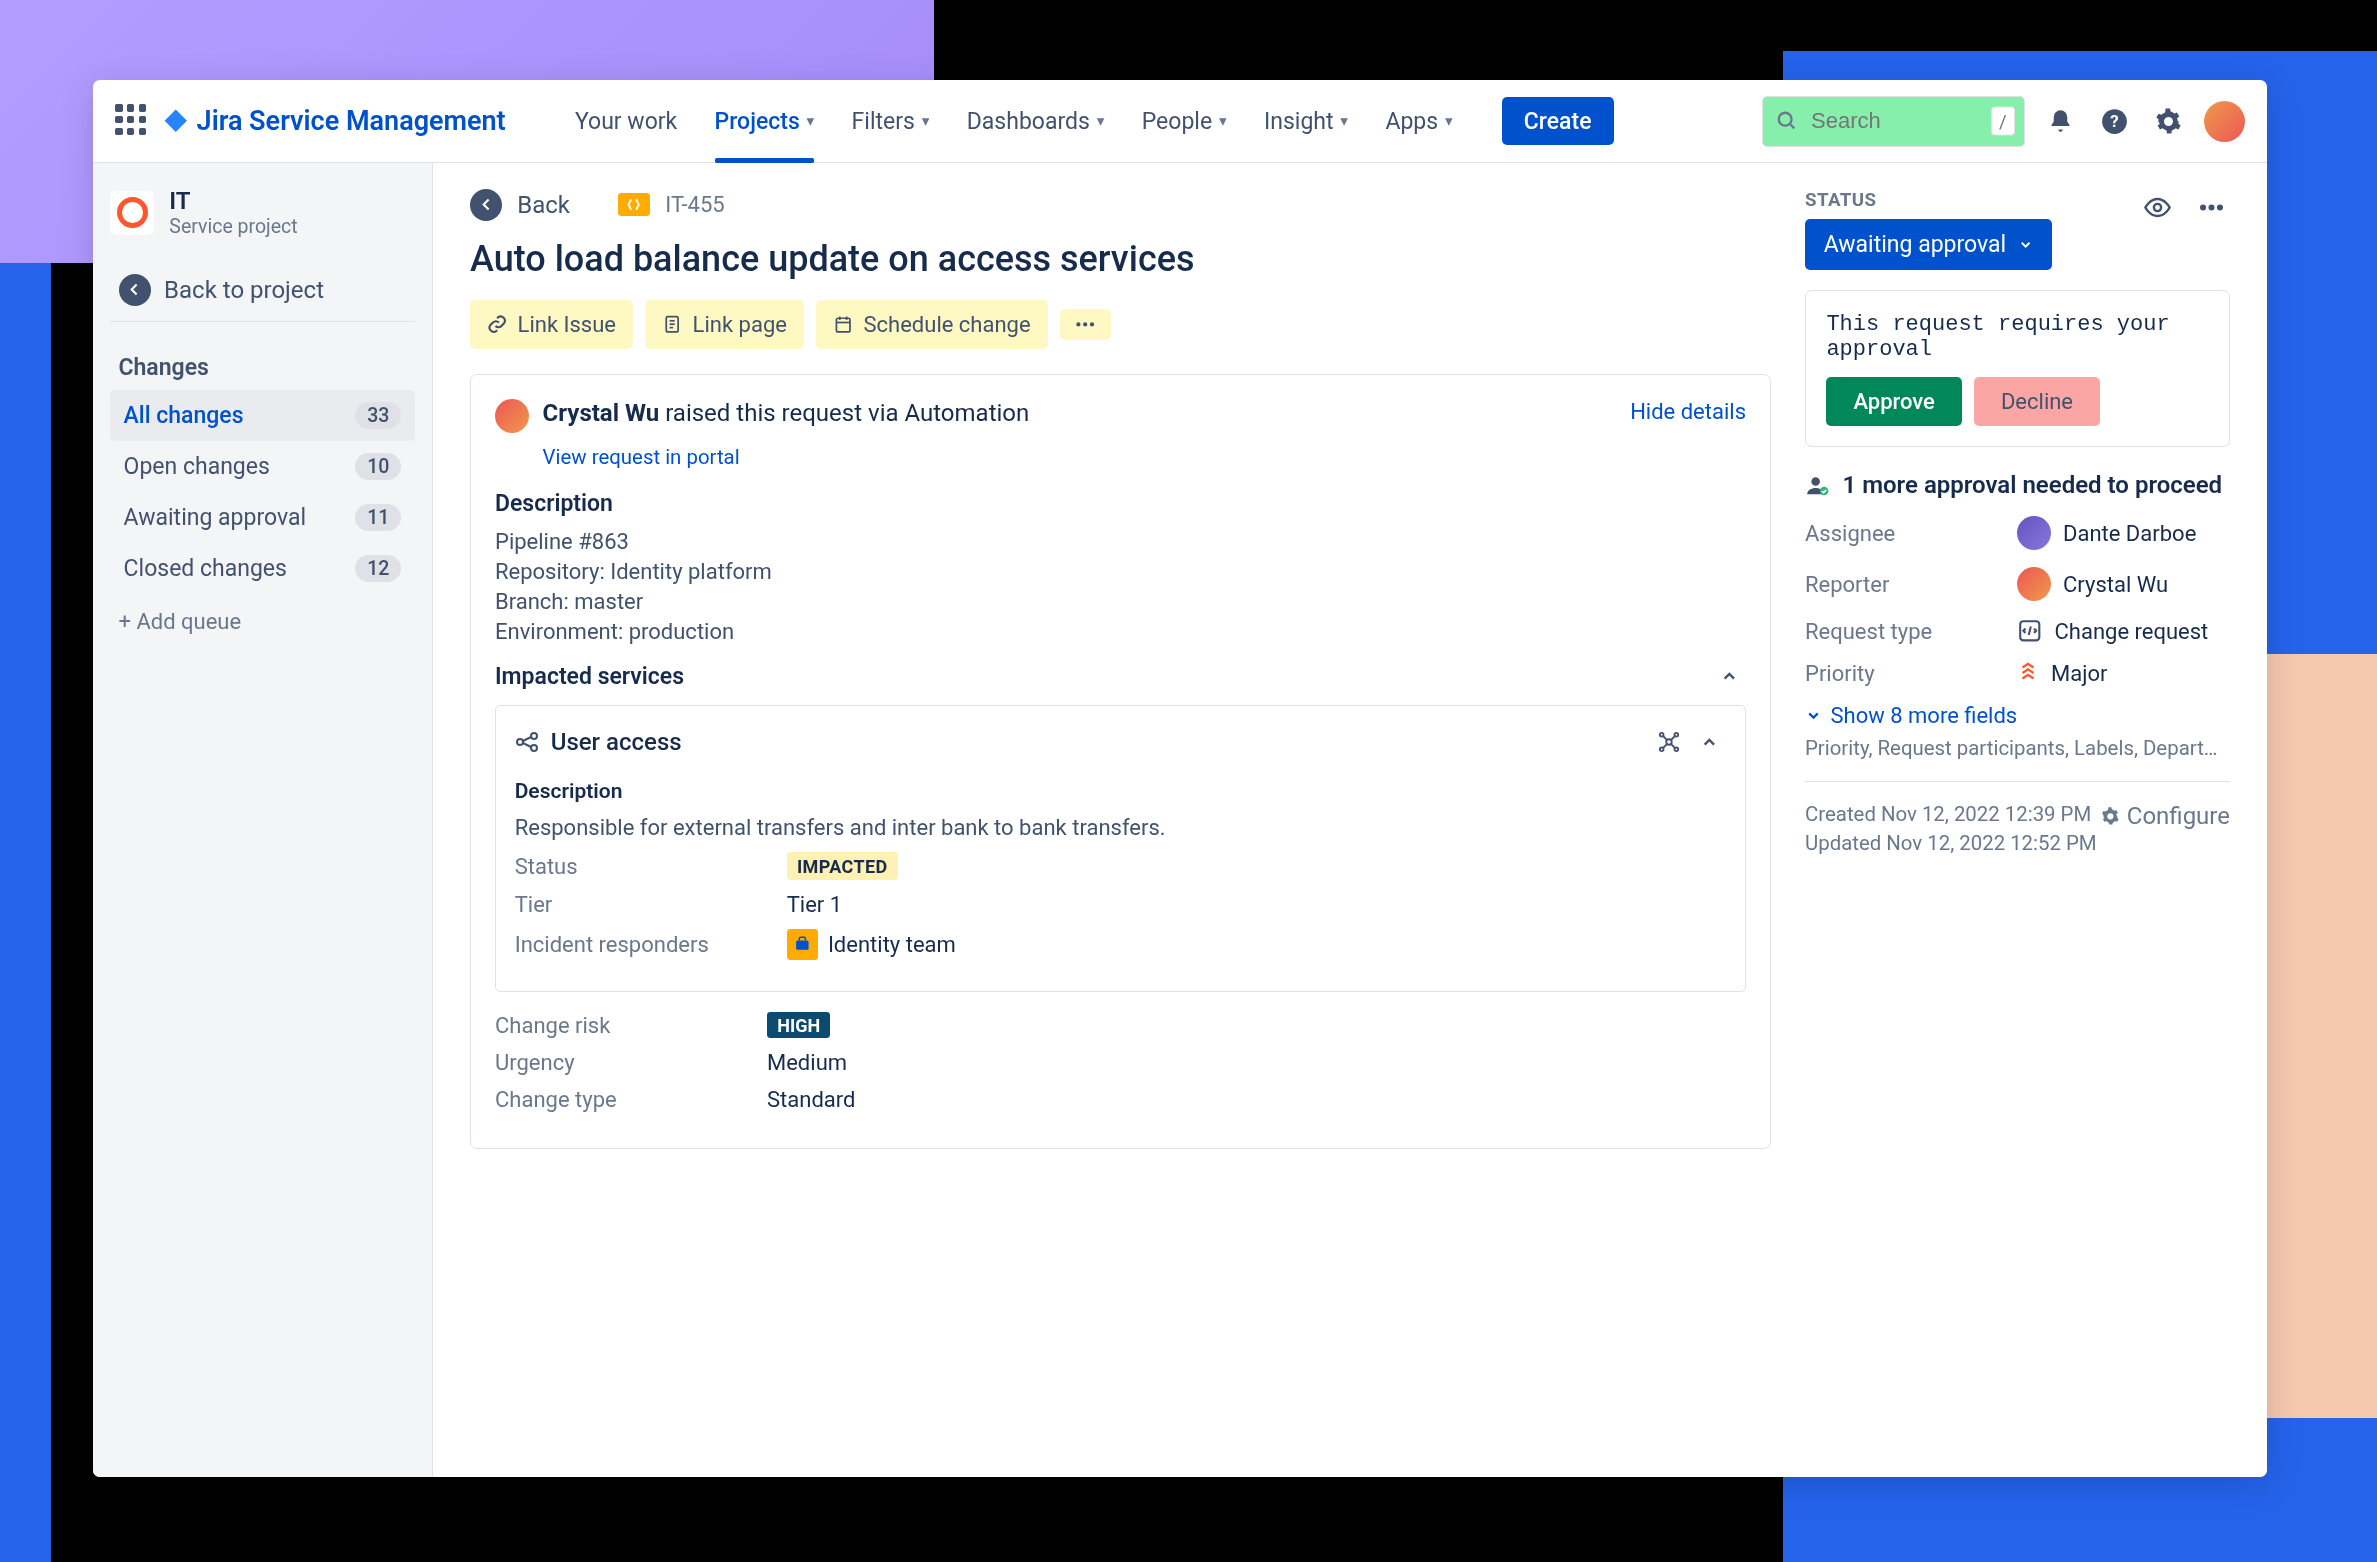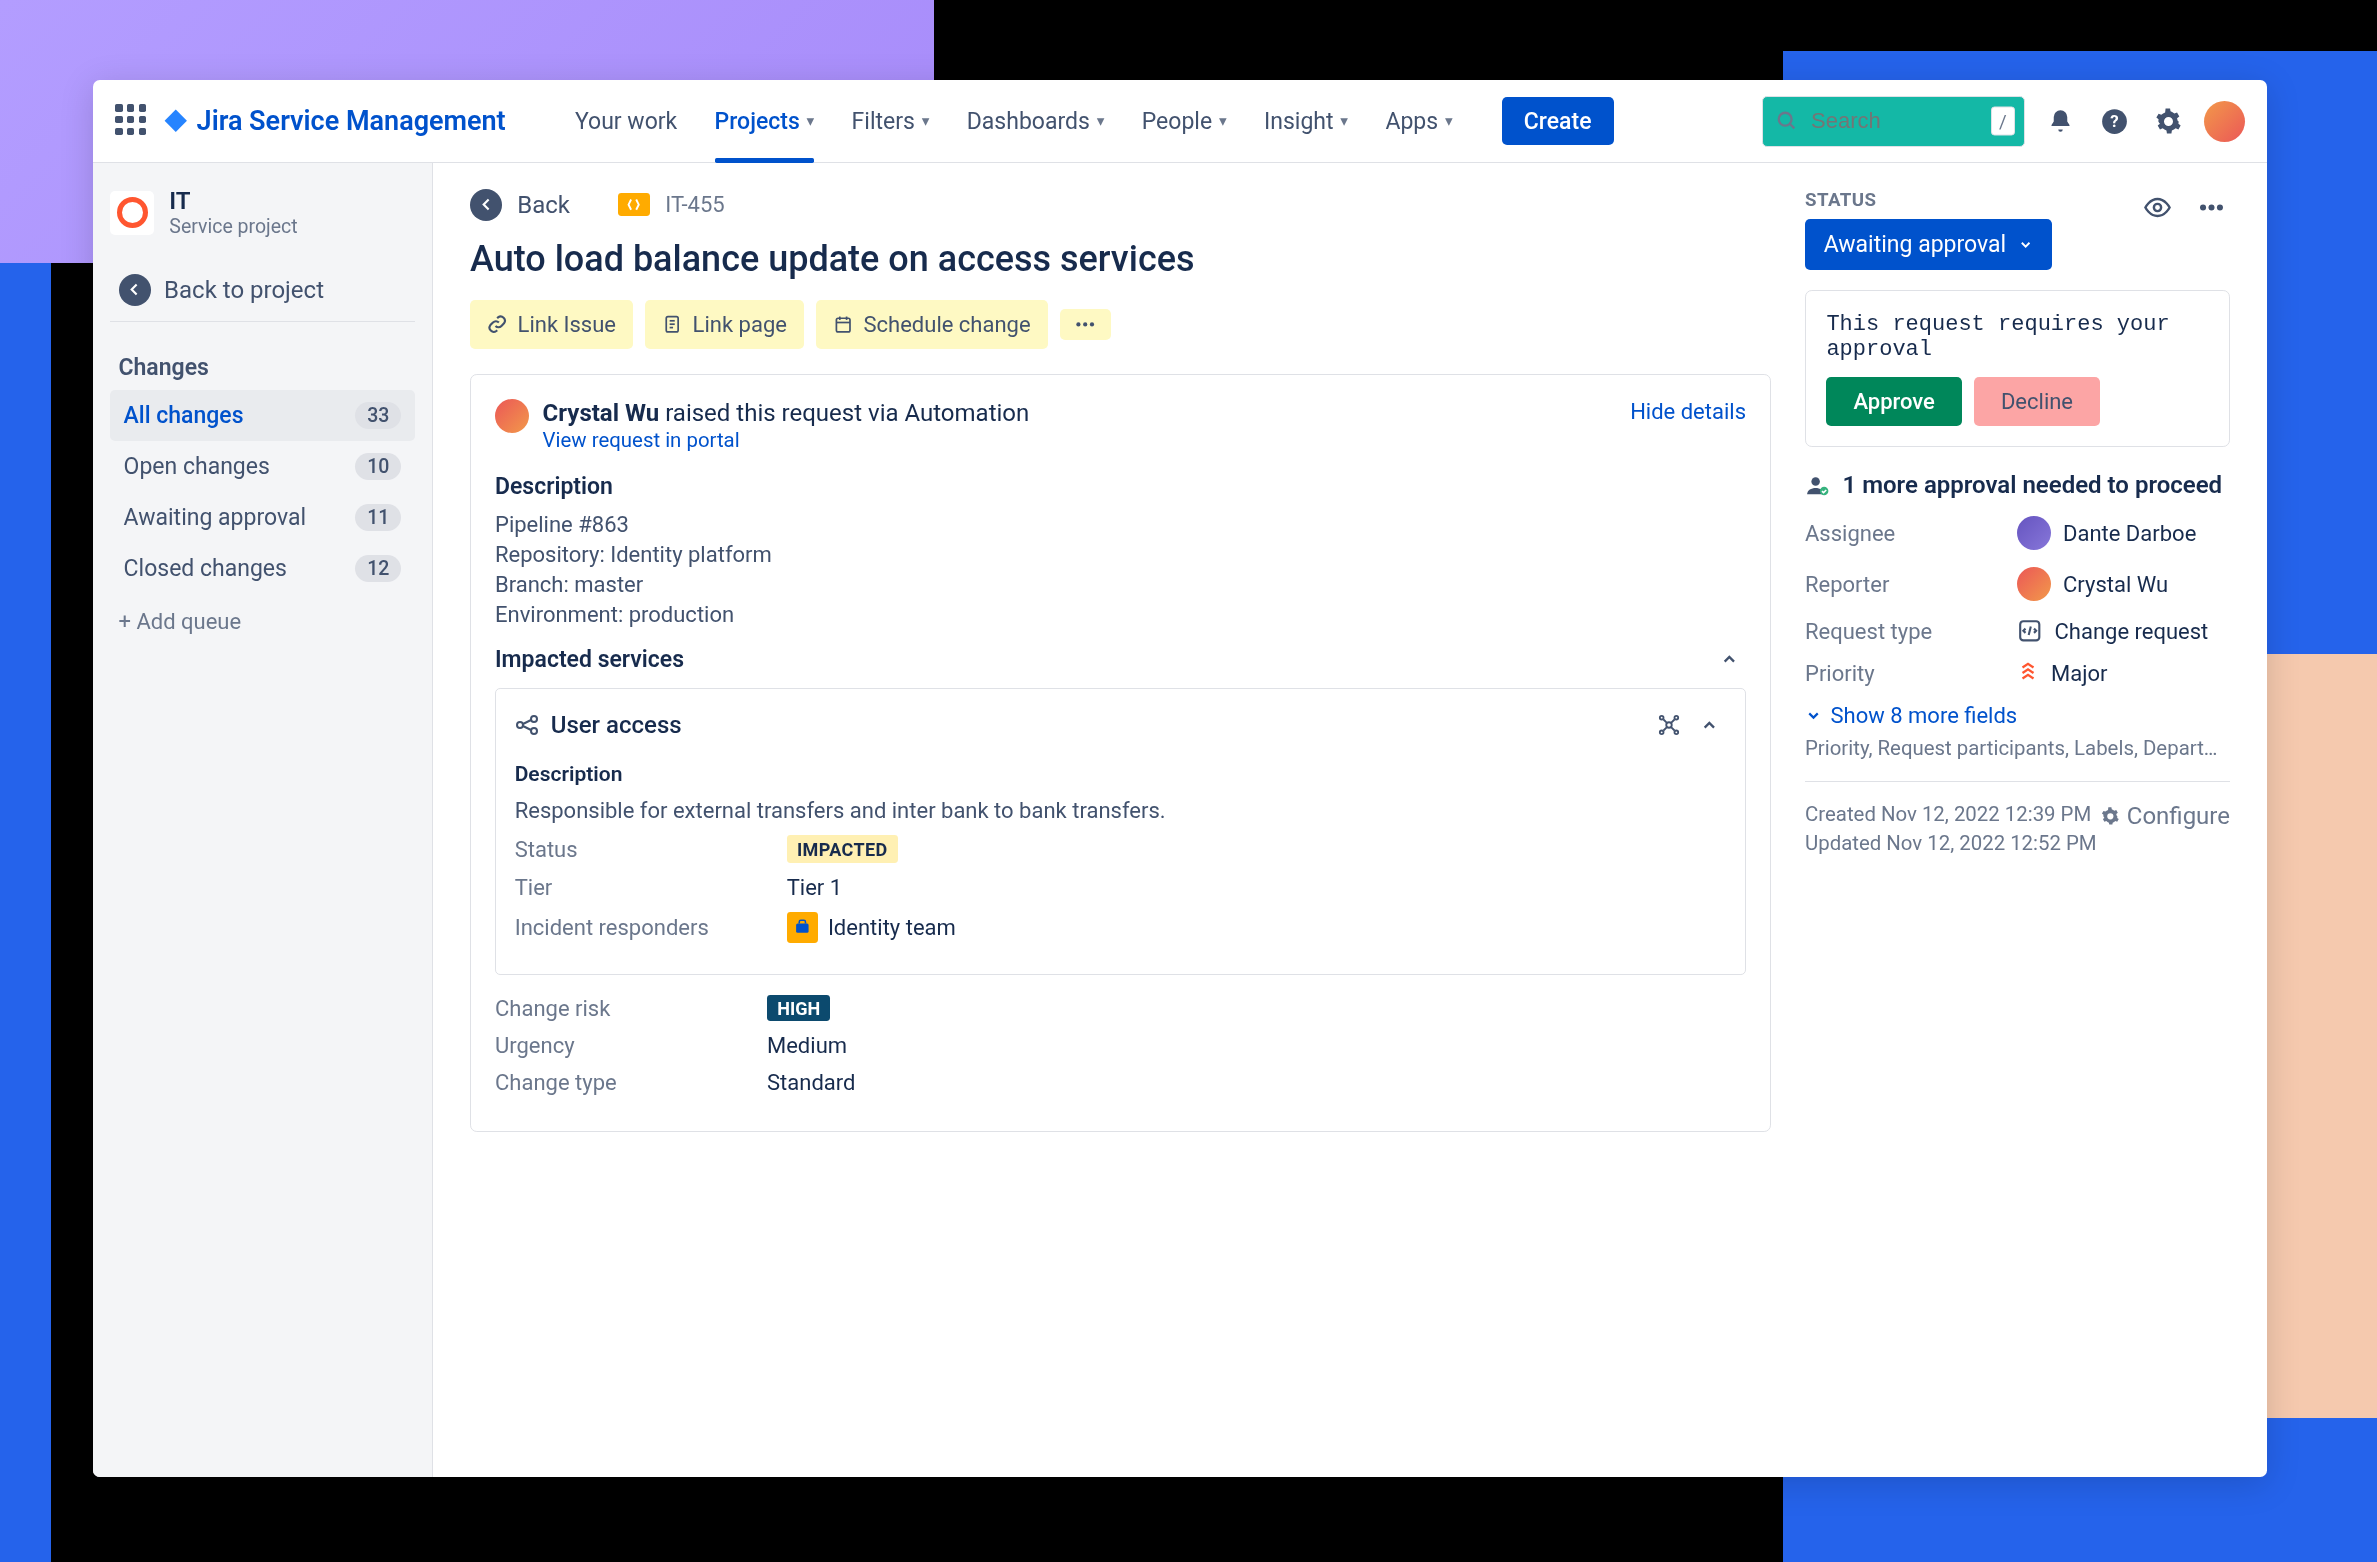--- a/index.html
+++ b/index.html
@@ -43,21 +43,21 @@
 .app-switcher span { background:#42526E; border-radius:1.7px; }
 .brand { display:flex; align-items:center; gap:8.5px; color:#0052CC; font-size:27px; font-weight:600; }
 .nav { display:flex; align-items:center; gap:0; margin-left:37px;}
 .nav-item { padding:0 18.7px; height:83px; display:flex; align-items:center; gap:6.8px; color:#42526E; cursor:pointer; font-size:23px; position:relative;}
 .nav-item.active { color:#0052CC; font-weight:500;}
 .nav-item.active::after { content:""; position:absolute; left:18.7px; right:18.7px; bottom:0; height:4.2px; background:#0052CC; border-radius:1.7px;}
 .nav-caret { color:#6B778C; font-size:15.3px; }
 .create-btn { background:#0052CC; color:#fff; padding:10.2px 22px; border-radius:5.1px; font-weight:500; cursor:pointer; margin-left:17px; font-size:23px;}
 .topbar-right { margin-left:auto; display:flex; align-items:center; gap:17px;}
 .search-box { position:relative; width:263px; }
-.search-box input { width:100%; height:51px; border:1.7px solid #DFE1E6; border-radius:5.1px; padding:0 48px 0 48px; font-size:22px; background:#14b8a6;}
+.search-box input { width:100%; height:51px; border:1.7px solid #DFE1E6; border-radius:5.1px; padding:0 48px 0 48px; font-size:22px; background:#86efac;}
 .search-box .sicn { position:absolute; left:13.6px; top:50%; transform:translateY(-50%); color:#6B778C;}
 .search-box .kbd { position:absolute; right:10.2px; top:50%; transform:translateY(-50%); background:#fff; border:0.8px solid #DFE1E6; border-radius:3.4px; width:24px; height:29px; display:flex; align-items:center; justify-content:center; font-size:18.7px; color:#6B778C;}
 .icon-btn { width:37px; height:37px; display:flex; align-items:center; justify-content:center; color:#42526E; cursor:pointer;}
 .avatar { width:41px; height:41px; border-radius:50%; background:linear-gradient(135deg,#F2994A,#EB5757);}
 .main-area { flex:1; display:flex; overflow:hidden;}
 .sidebar { width:340px; background:#F4F5F7; border-right:1.7px solid #DFE1E6; padding:24px 17px; }
 .project-header { display:flex; align-items:center; gap:15.3px; padding-bottom:20.4px;}
 .project-icon { width:44px; height:44px; border-radius:5.1px; background:#fff; display:flex; align-items:center; justify-content:center;}
 .project-icon-inner { width:31px; height:31px; border-radius:50%; border:5.1px solid #FF5630; background:#fff;}
 .project-name { font-weight:600; font-size:24px;}
@@ -318,21 +318,21 @@
             </div>
           </div>
 
           <div class="card">
             <div class="reporter-row">
               <div class="small-avatar"></div>
               <div>
                 <div>
                   <b>Crystal Wu</b><span> raised this request via Automation</span>
                 </div>
-                <div class="link-text" style="font-size:20.4px; margin-top:1px;">View request in portal</div>
+                <div class="link-text" style="font-size:20.4px; margin-top:18px;">View request in portal</div>
               </div>
               <div class="hide-details">Hide details</div>
             </div>
 
             <div class="section-h">Description</div>
             <div class="desc-line link-text">Pipeline #863</div>
             <div class="desc-line">Repository: Identity platform</div>
             <div class="desc-line">Branch: master</div>
             <div class="desc-line">Environment: production</div>
 

